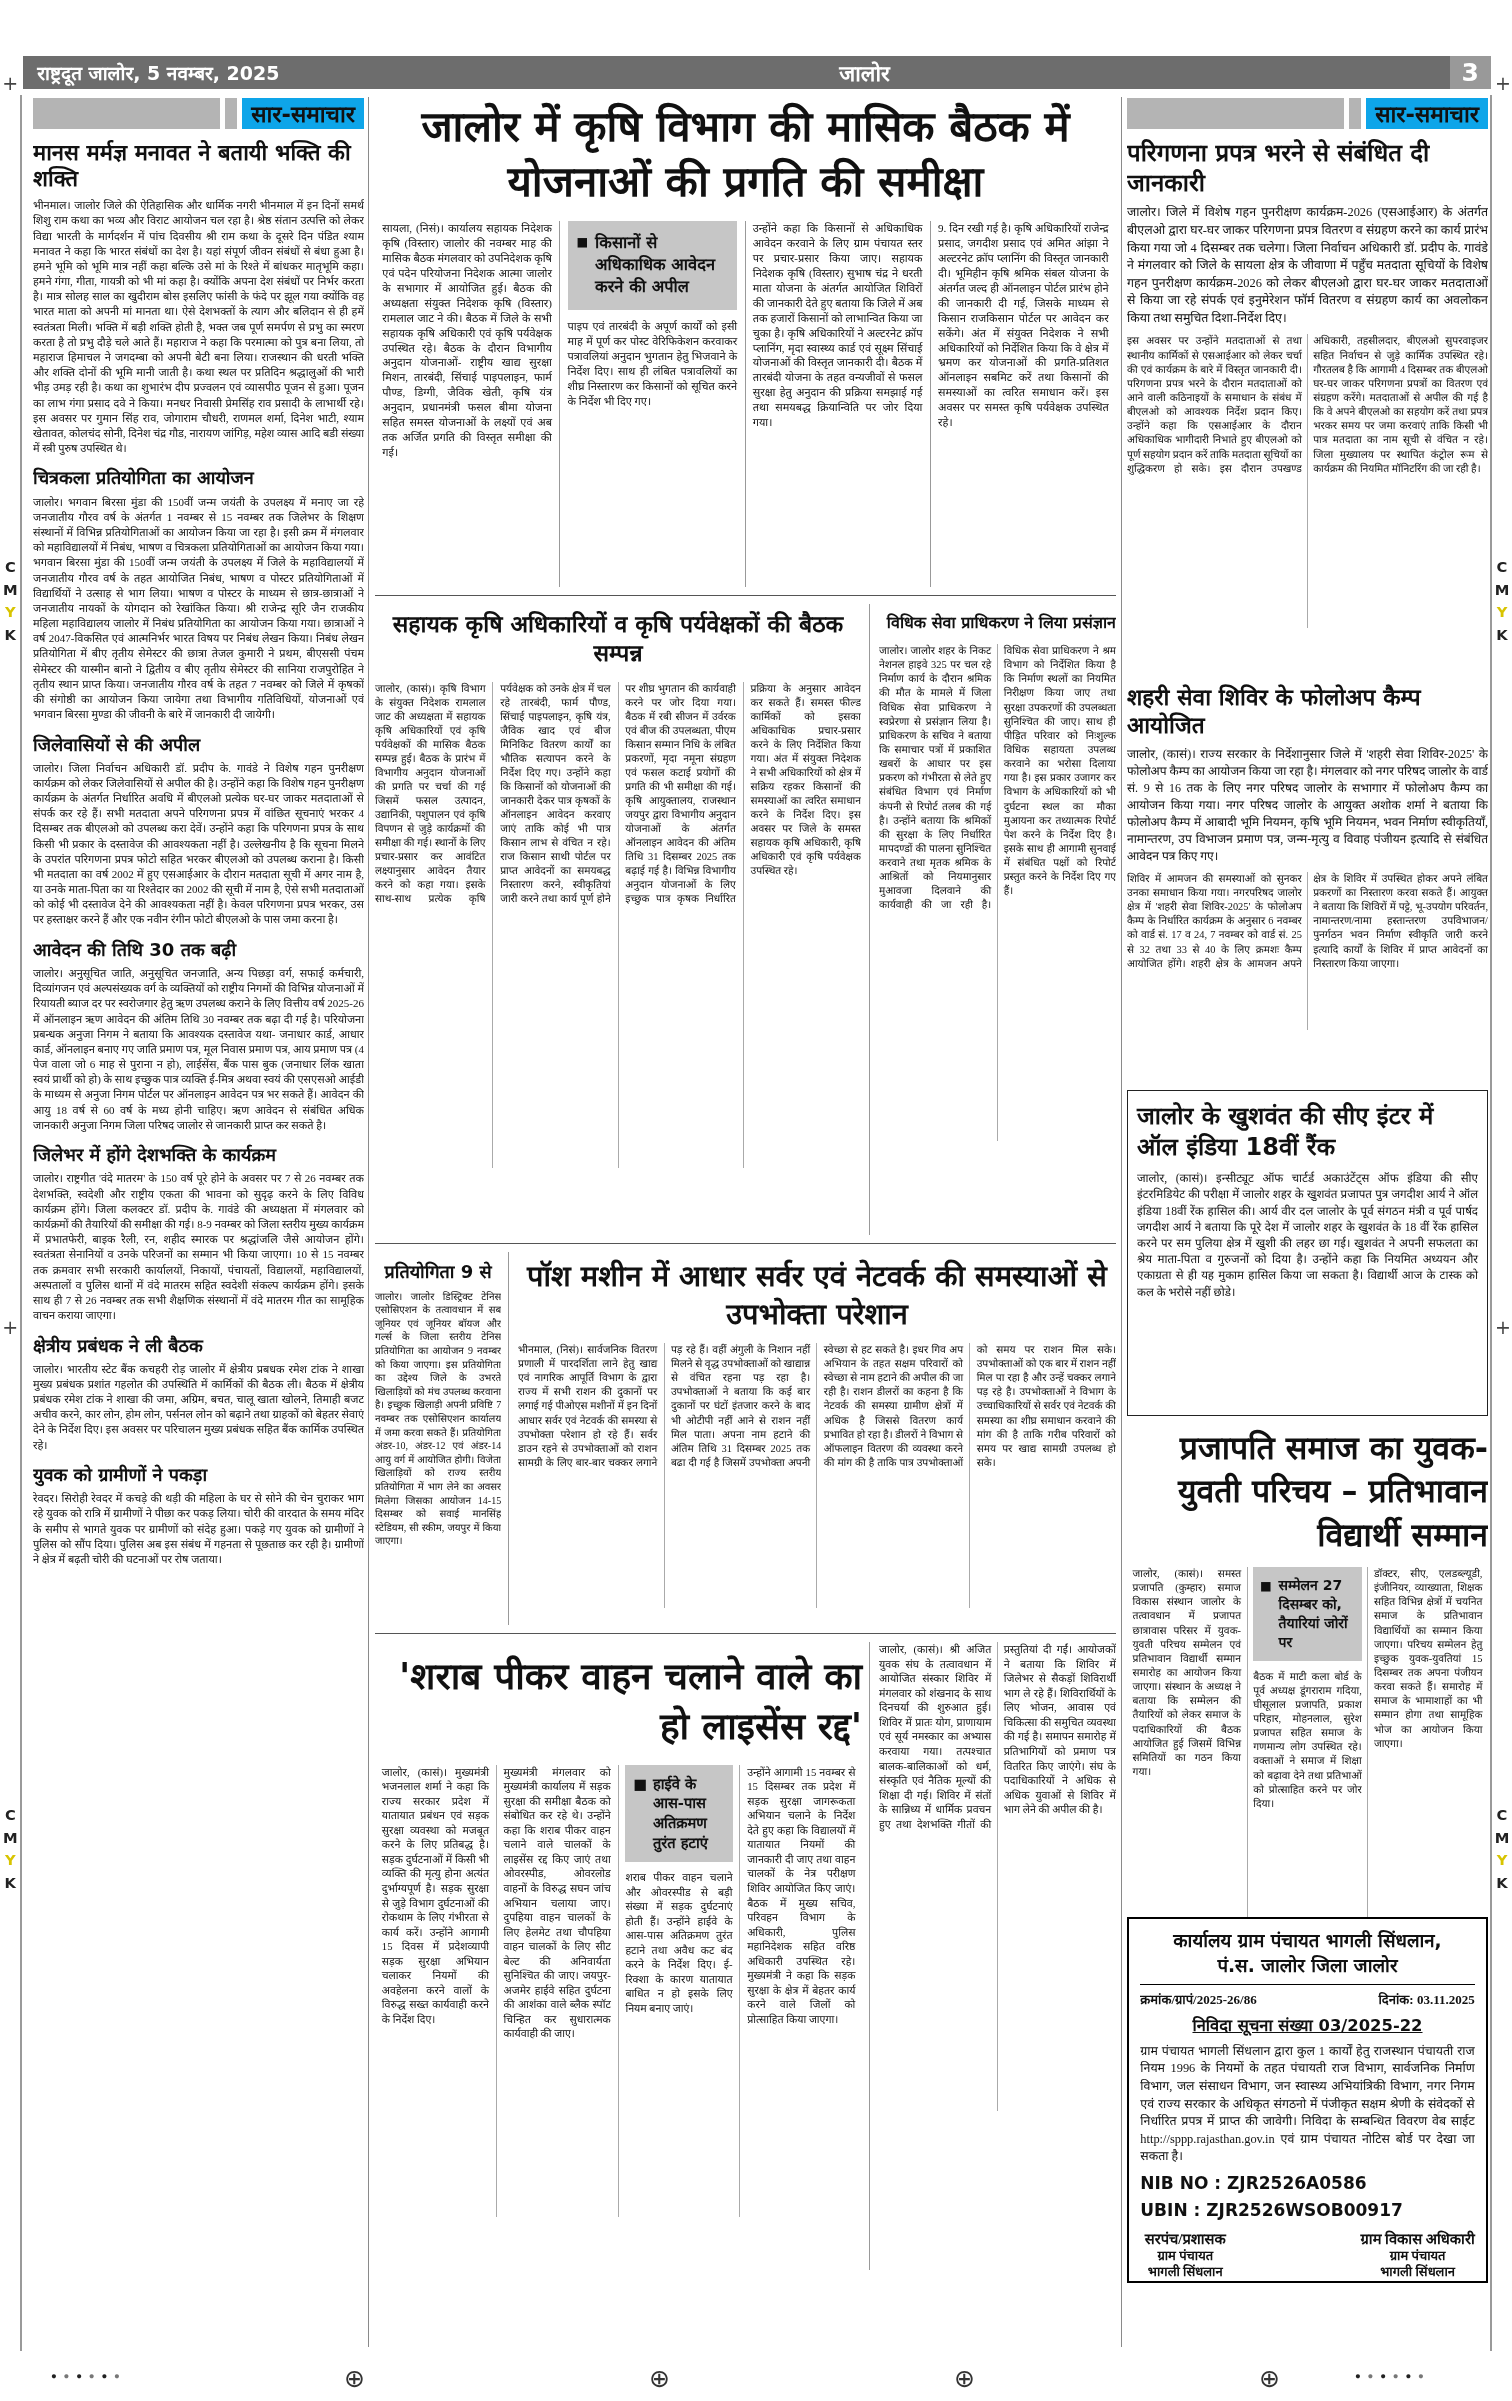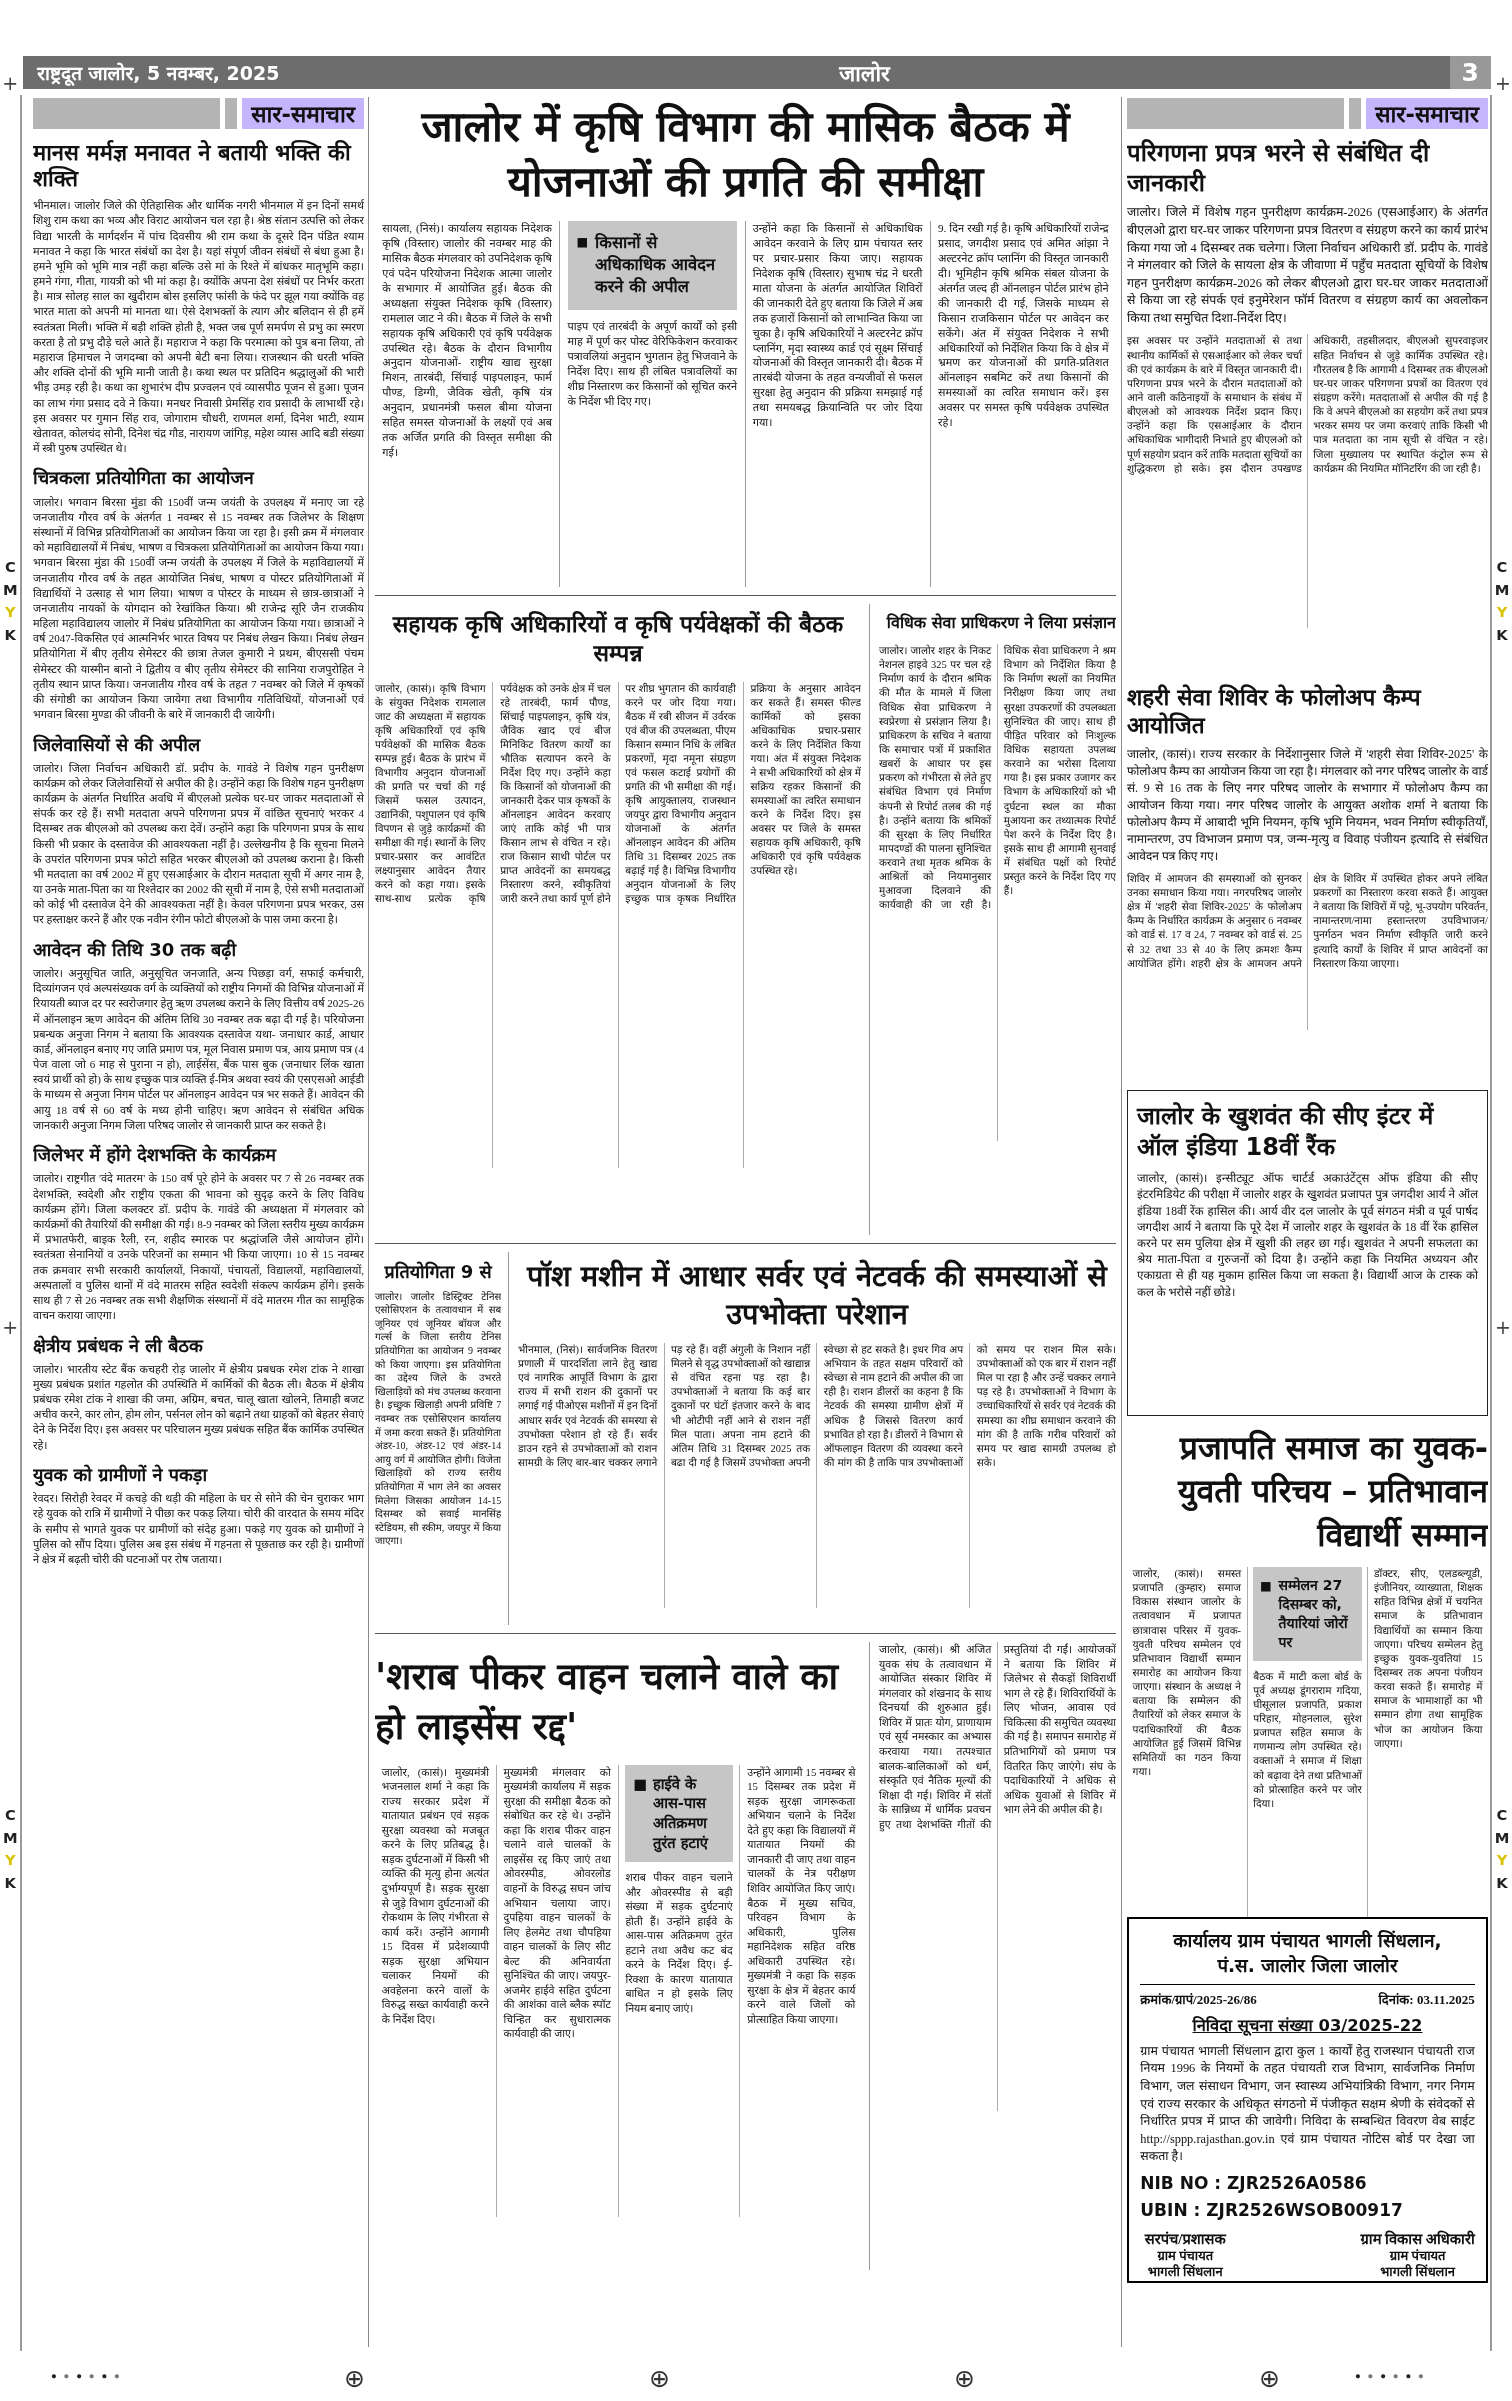--- a/index.html
+++ b/index.html
@@ -12,21 +12,21 @@
   .m-center{flex:1;text-align:center;font-size:21.5px;font-weight:bold;}
   .m-page{width:41px;height:33px;background:#999;display:flex;align-items:center;justify-content:center;
           font-size:25px;font-weight:bold;color:#fff;}
   
   .edge{position:absolute;top:95px;width:1.7px;height:2256px;background:#9a9a9a;}
   .rule-v{position:absolute;top:97px;width:1.1px;height:2250px;background:#8a8a8a;}
   
   .sec{display:flex;height:30.5px;margin-top:1.1px;font-family:"DejaVu Sans", sans-serif;}
   .sec .a{flex:1;background:#b4b4b4;margin-right:5.6px;}
   .sec .b{width:11.3px;background:#b4b4b4;margin-right:5.6px;}
-  .sec .c{background:#c4b5fd;padding:0 9px;font-size:22.6px;font-weight:bold;display:flex;align-items:center;}
+  .sec .c{background:#0ea5e9;padding:0 9px;font-size:22.6px;font-weight:bold;display:flex;align-items:center;}
   
   .leftcol{position:absolute;left:33px;top:97px;width:331px;height:2252px;overflow:hidden;}
   .rightcol{position:absolute;left:1127px;top:97px;width:361px;height:2252px;overflow:hidden;}
   .center{position:absolute;left:375px;top:97px;width:741px;height:2252px;overflow:hidden;}
   
   .art h2{font-family:"DejaVu Sans", sans-serif;font-size:18px;font-weight:900;line-height:1.2;
           margin:11.3px 0 5.6px 0;}
   .art p{font-size:11px;line-height:1.38;text-align:justify;margin:0;overflow:hidden;}
   .clip640{max-height:361px;} .clip660{max-height:373px;} .clip560{max-height:316px;}
   .clip600{max-height:339px;} .clip430{max-height:243px;} .clip240{max-height:136px;}
@@ -59,21 +59,21 @@
   .b3l h2{font-family:"DejaVu Sans", sans-serif;font-size:18px;font-weight:900;text-align:center;margin:6.8px 0;}
   .b3l p{font-size:10px;line-height:1.36;text-align:justify;margin:0;max-height:316px;overflow:hidden;}
   .b3r{flex:1;padding-left:9px;}
   .b3r h2{font-family:"DejaVu Sans", sans-serif;font-size:29px;font-weight:900;text-align:center;
           line-height:1.32;margin:4.5px 0 10.2px 0;}
   .b3r .body{height:265px;column-count:4;column-gap:13.6px;column-rule:1.1px solid #aaa;column-fill:balance;
              font-size:10.4px;line-height:1.35;text-align:justify;overflow:hidden;}
   
   .band4{display:flex;height:628px;}
   .b4l{width:495px;border-right:1.1px solid #999;padding-right:6.8px;box-sizing:border-box;}
-  .b4l h2{font-family:"DejaVu Sans", sans-serif;font-size:37px;font-weight:900;text-align:left;
+  .b4l h2{font-family:"DejaVu Sans", sans-serif;font-size:37px;font-weight:900;text-align:right;
           line-height:1.35;margin:10.2px 0 12.4px 0;}
   .b4cols{display:flex;height:452px;}
   .b4col{width:25%;padding:0 6.8px;border-right:1.1px solid #aaa;font-size:10.7px;line-height:1.36;
          text-align:justify;overflow:hidden;box-sizing:border-box;}
   .b4col:last-child{border-right:none;}
   .kicker{background:#c6c6c6;padding:9px 8px;display:flex;gap:5.6px;margin-bottom:8px;
           font-family:"DejaVu Sans", sans-serif;font-size:14.7px;font-weight:bold;line-height:1.35;text-align:left;}
   .b4r{flex:1;padding-left:9px;}
   .b4r h2{font-family:"DejaVu Sans", sans-serif;font-size:24px;font-weight:900;text-align:center;
           line-height:1.35;margin:9px 0 10.2px 0;}

